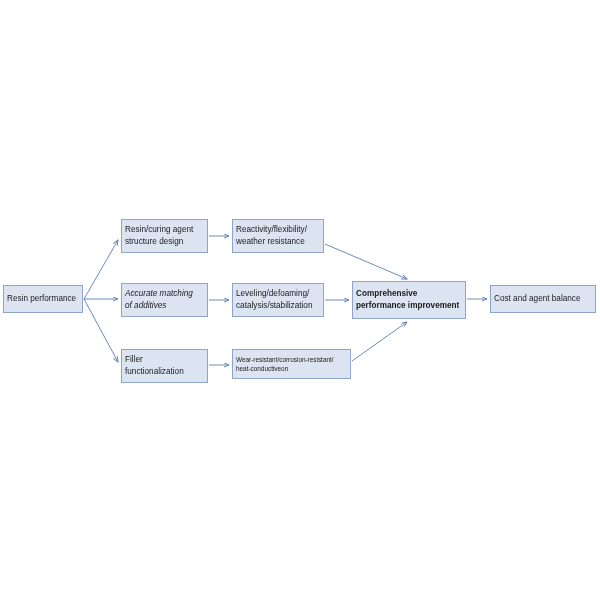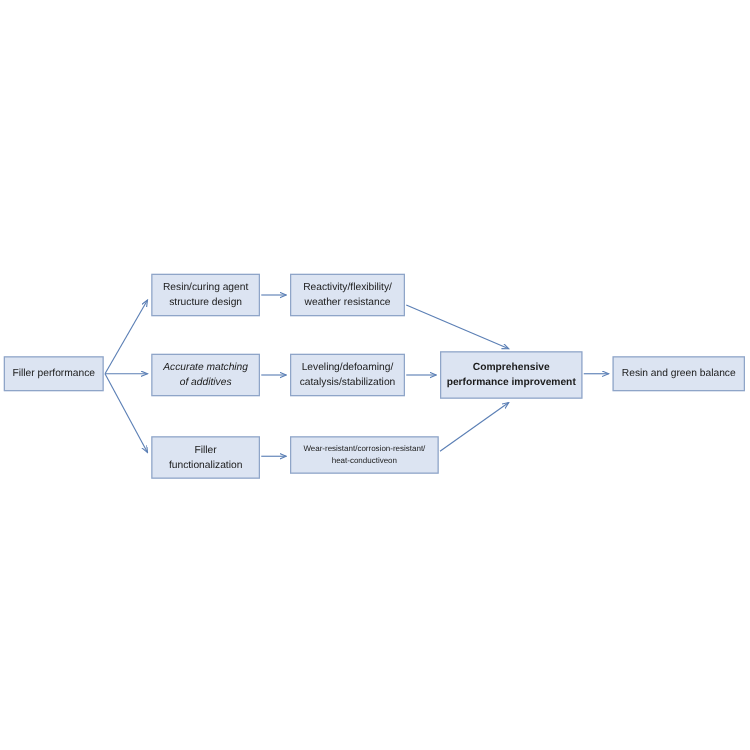--- a/index.html
+++ b/index.html
@@ -30,21 +30,21 @@
     pointer-events: none;
   }
   .node {
     position: absolute;
     box-sizing: border-box;
     background: #dce4f2;
     border: 1px solid #8fa5c8;
     display: flex;
     align-items: center;
     justify-content: center;
-    text-align: center;
+    text-align: left;
     color: #1a1a1a;
     line-height: 1.45;
     padding: 2px 3px;
     white-space: pre-line;
   }
   .node.size-md { font-size: 8.2px; }
   .node.size-sm { font-size: 6.4px; }
   .node-label {
     display: block;
     width: 100%;
@@ -70,21 +70,21 @@
         <line x1="209" y1="300" x2="229" y2="300" stroke="#5b7fb5" stroke-width="0.9" marker-end="url(#arrowhead)"></line>
         <line x1="209" y1="365" x2="229" y2="365" stroke="#5b7fb5" stroke-width="0.9" marker-end="url(#arrowhead)"></line>
         <line x1="325" y1="244" x2="407" y2="279" stroke="#5b7fb5" stroke-width="0.9" marker-end="url(#arrowhead)"></line>
         <line x1="325" y1="300" x2="349" y2="300" stroke="#5b7fb5" stroke-width="0.9" marker-end="url(#arrowhead)"></line>
         <line x1="352" y1="361" x2="407" y2="322" stroke="#5b7fb5" stroke-width="0.9" marker-end="url(#arrowhead)"></line>
         <line x1="467" y1="299" x2="487" y2="299" stroke="#5b7fb5" stroke-width="0.9" marker-end="url(#arrowhead)"></line>
       </g>
   </svg>
 
   <div class="node size-md" style="left: 3px; top: 285px; width: 80px; height: 28px;">
-    <span class="node-label">Filler performance</span>
+    <span class="node-label">Resin performance</span>
   </div>
 
   <div class="node size-md" style="left: 121px; top: 219px; width: 87px; height: 34px;">
     <span class="node-label">Resin/curing agent
 structure design</span>
   </div>
 
   <div class="node size-md" style="left: 121px; top: 283px; width: 87px; height: 34px; font-style: italic;">
     <span class="node-label">Accurate matching
 of additives</span>
@@ -109,16 +109,16 @@
     <span class="node-label">Wear-resistant/corrosion-resistant/
 heat-conductiveon</span>
   </div>
 
   <div class="node size-md" style="left: 352px; top: 281px; width: 114px; height: 38px; font-weight: bold;">
     <span class="node-label">Comprehensive
 performance improvement</span>
   </div>
 
   <div class="node size-md" style="left: 490px; top: 285px; width: 106px; height: 28px;">
-    <span class="node-label">Resin and green balance</span>
+    <span class="node-label">Cost and agent balance</span>
   </div>
 
 </div>
 
 </body></html>

